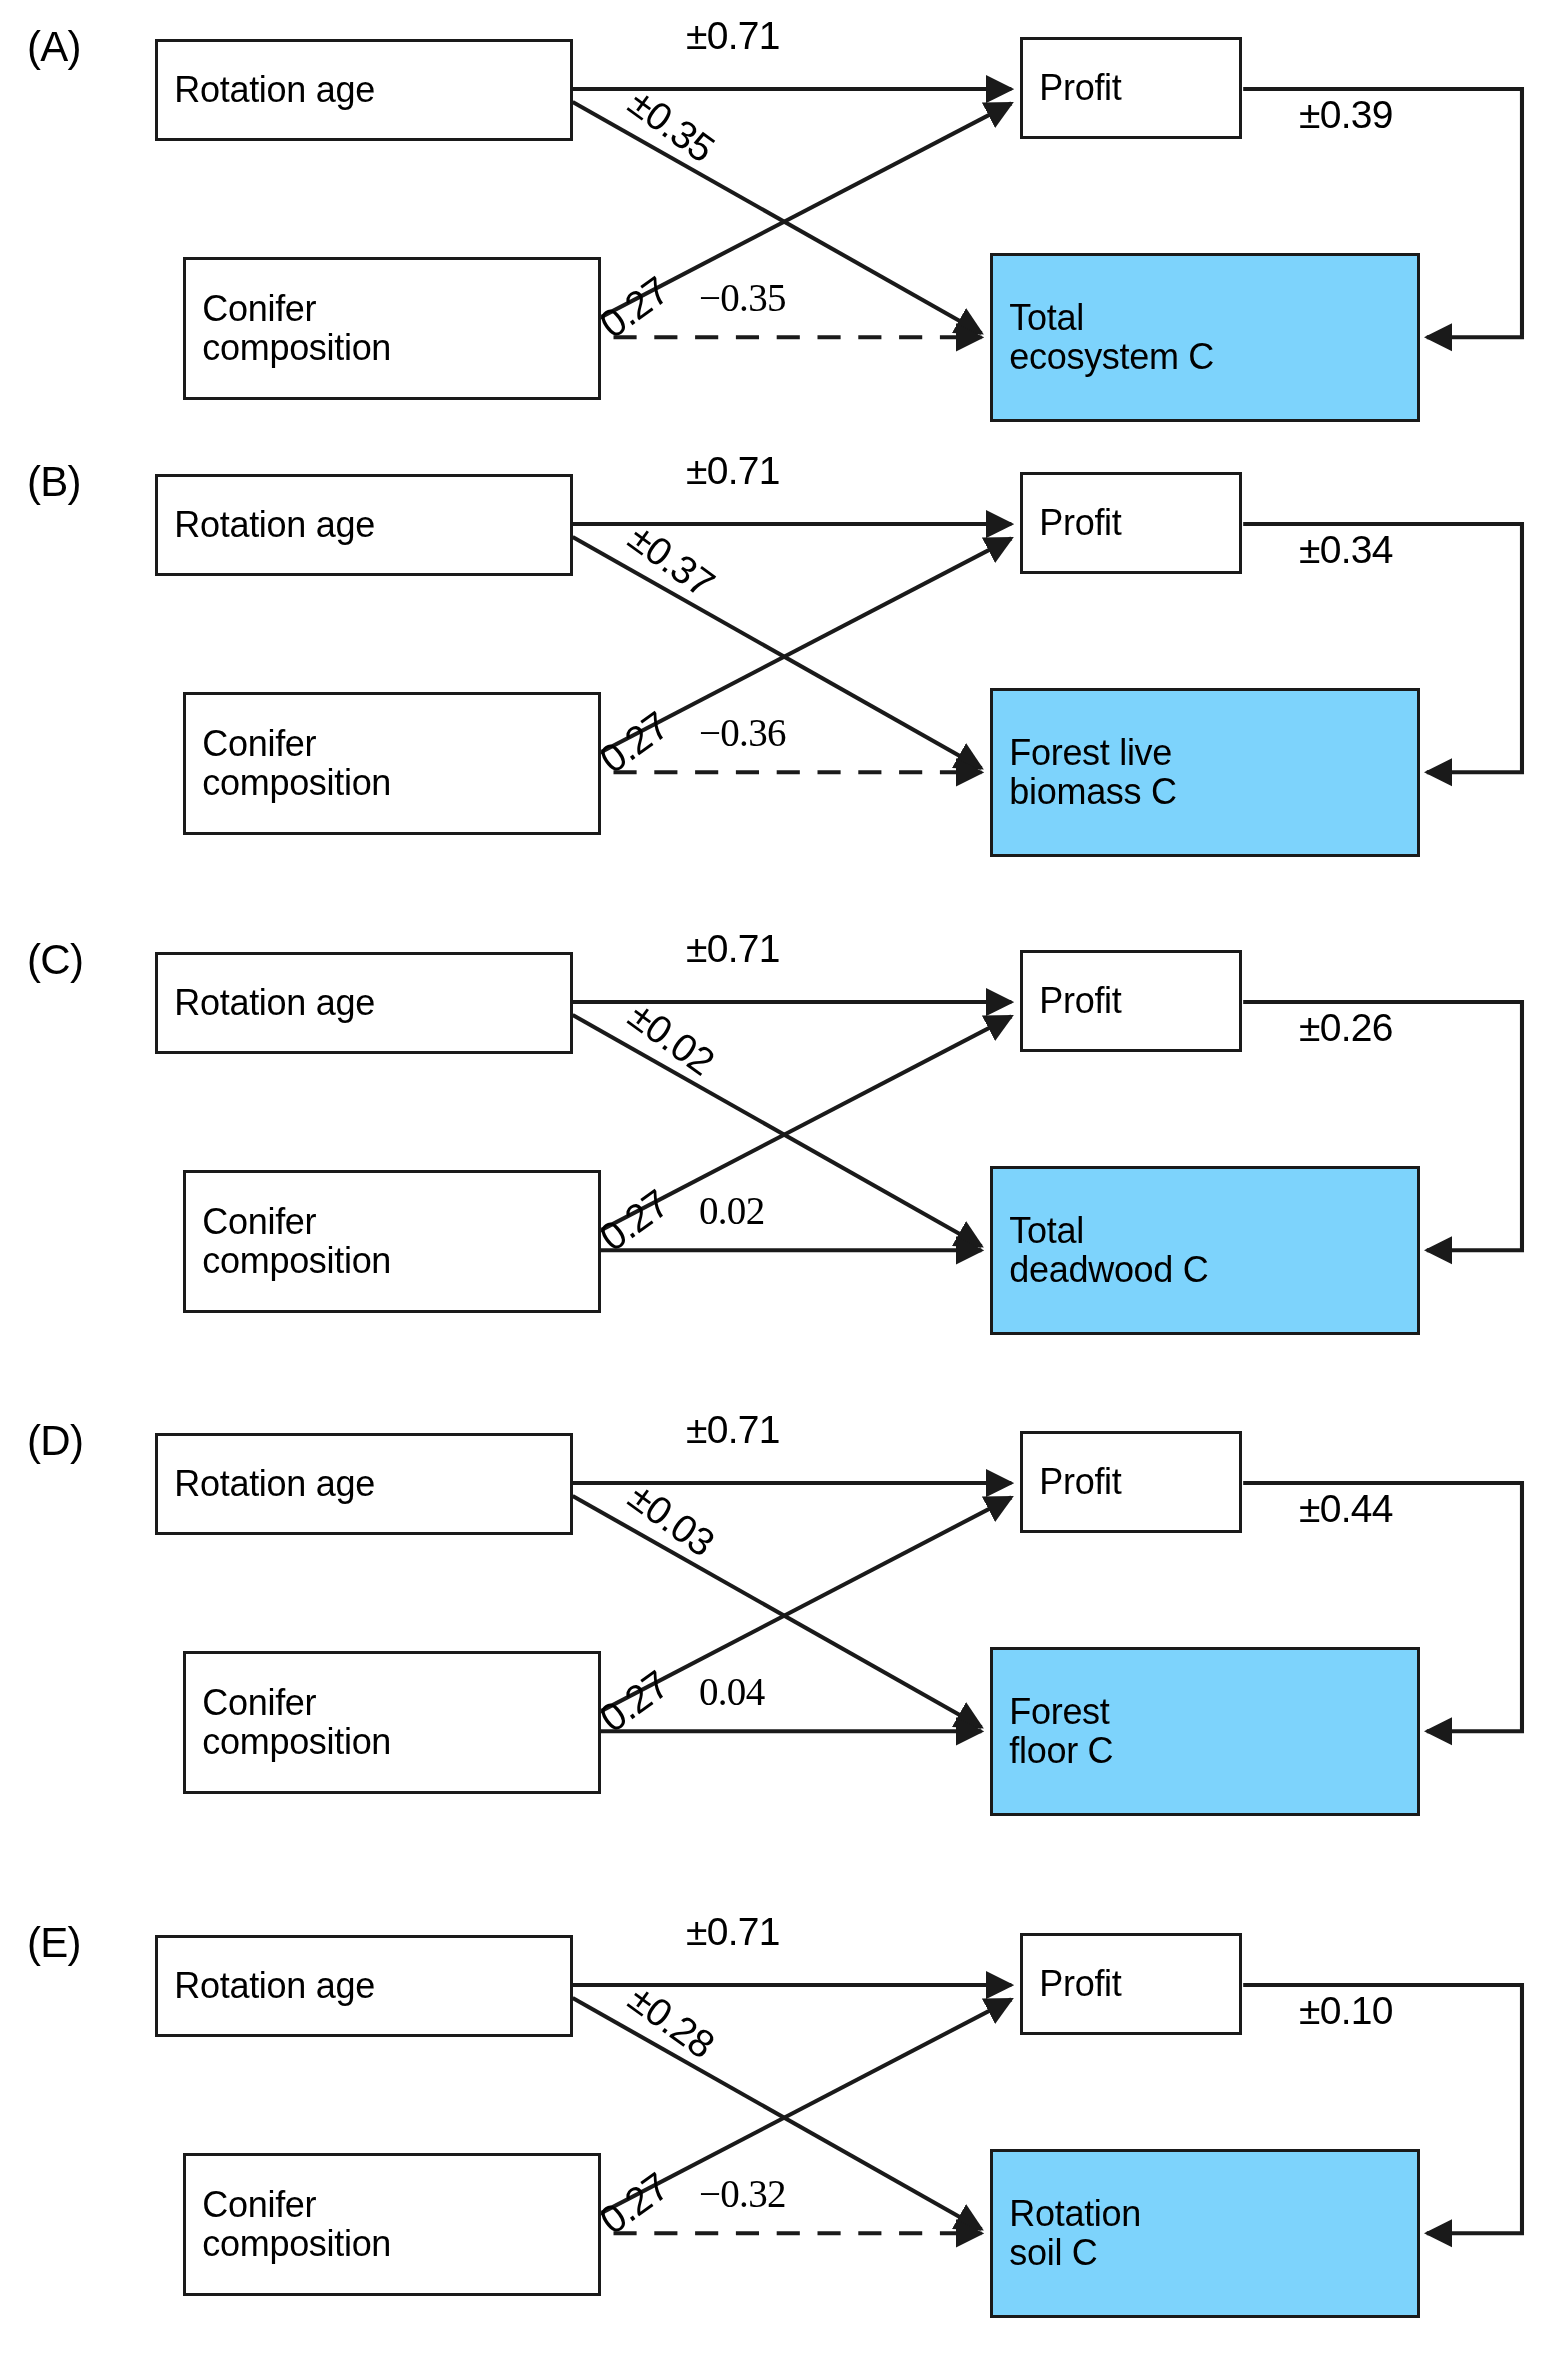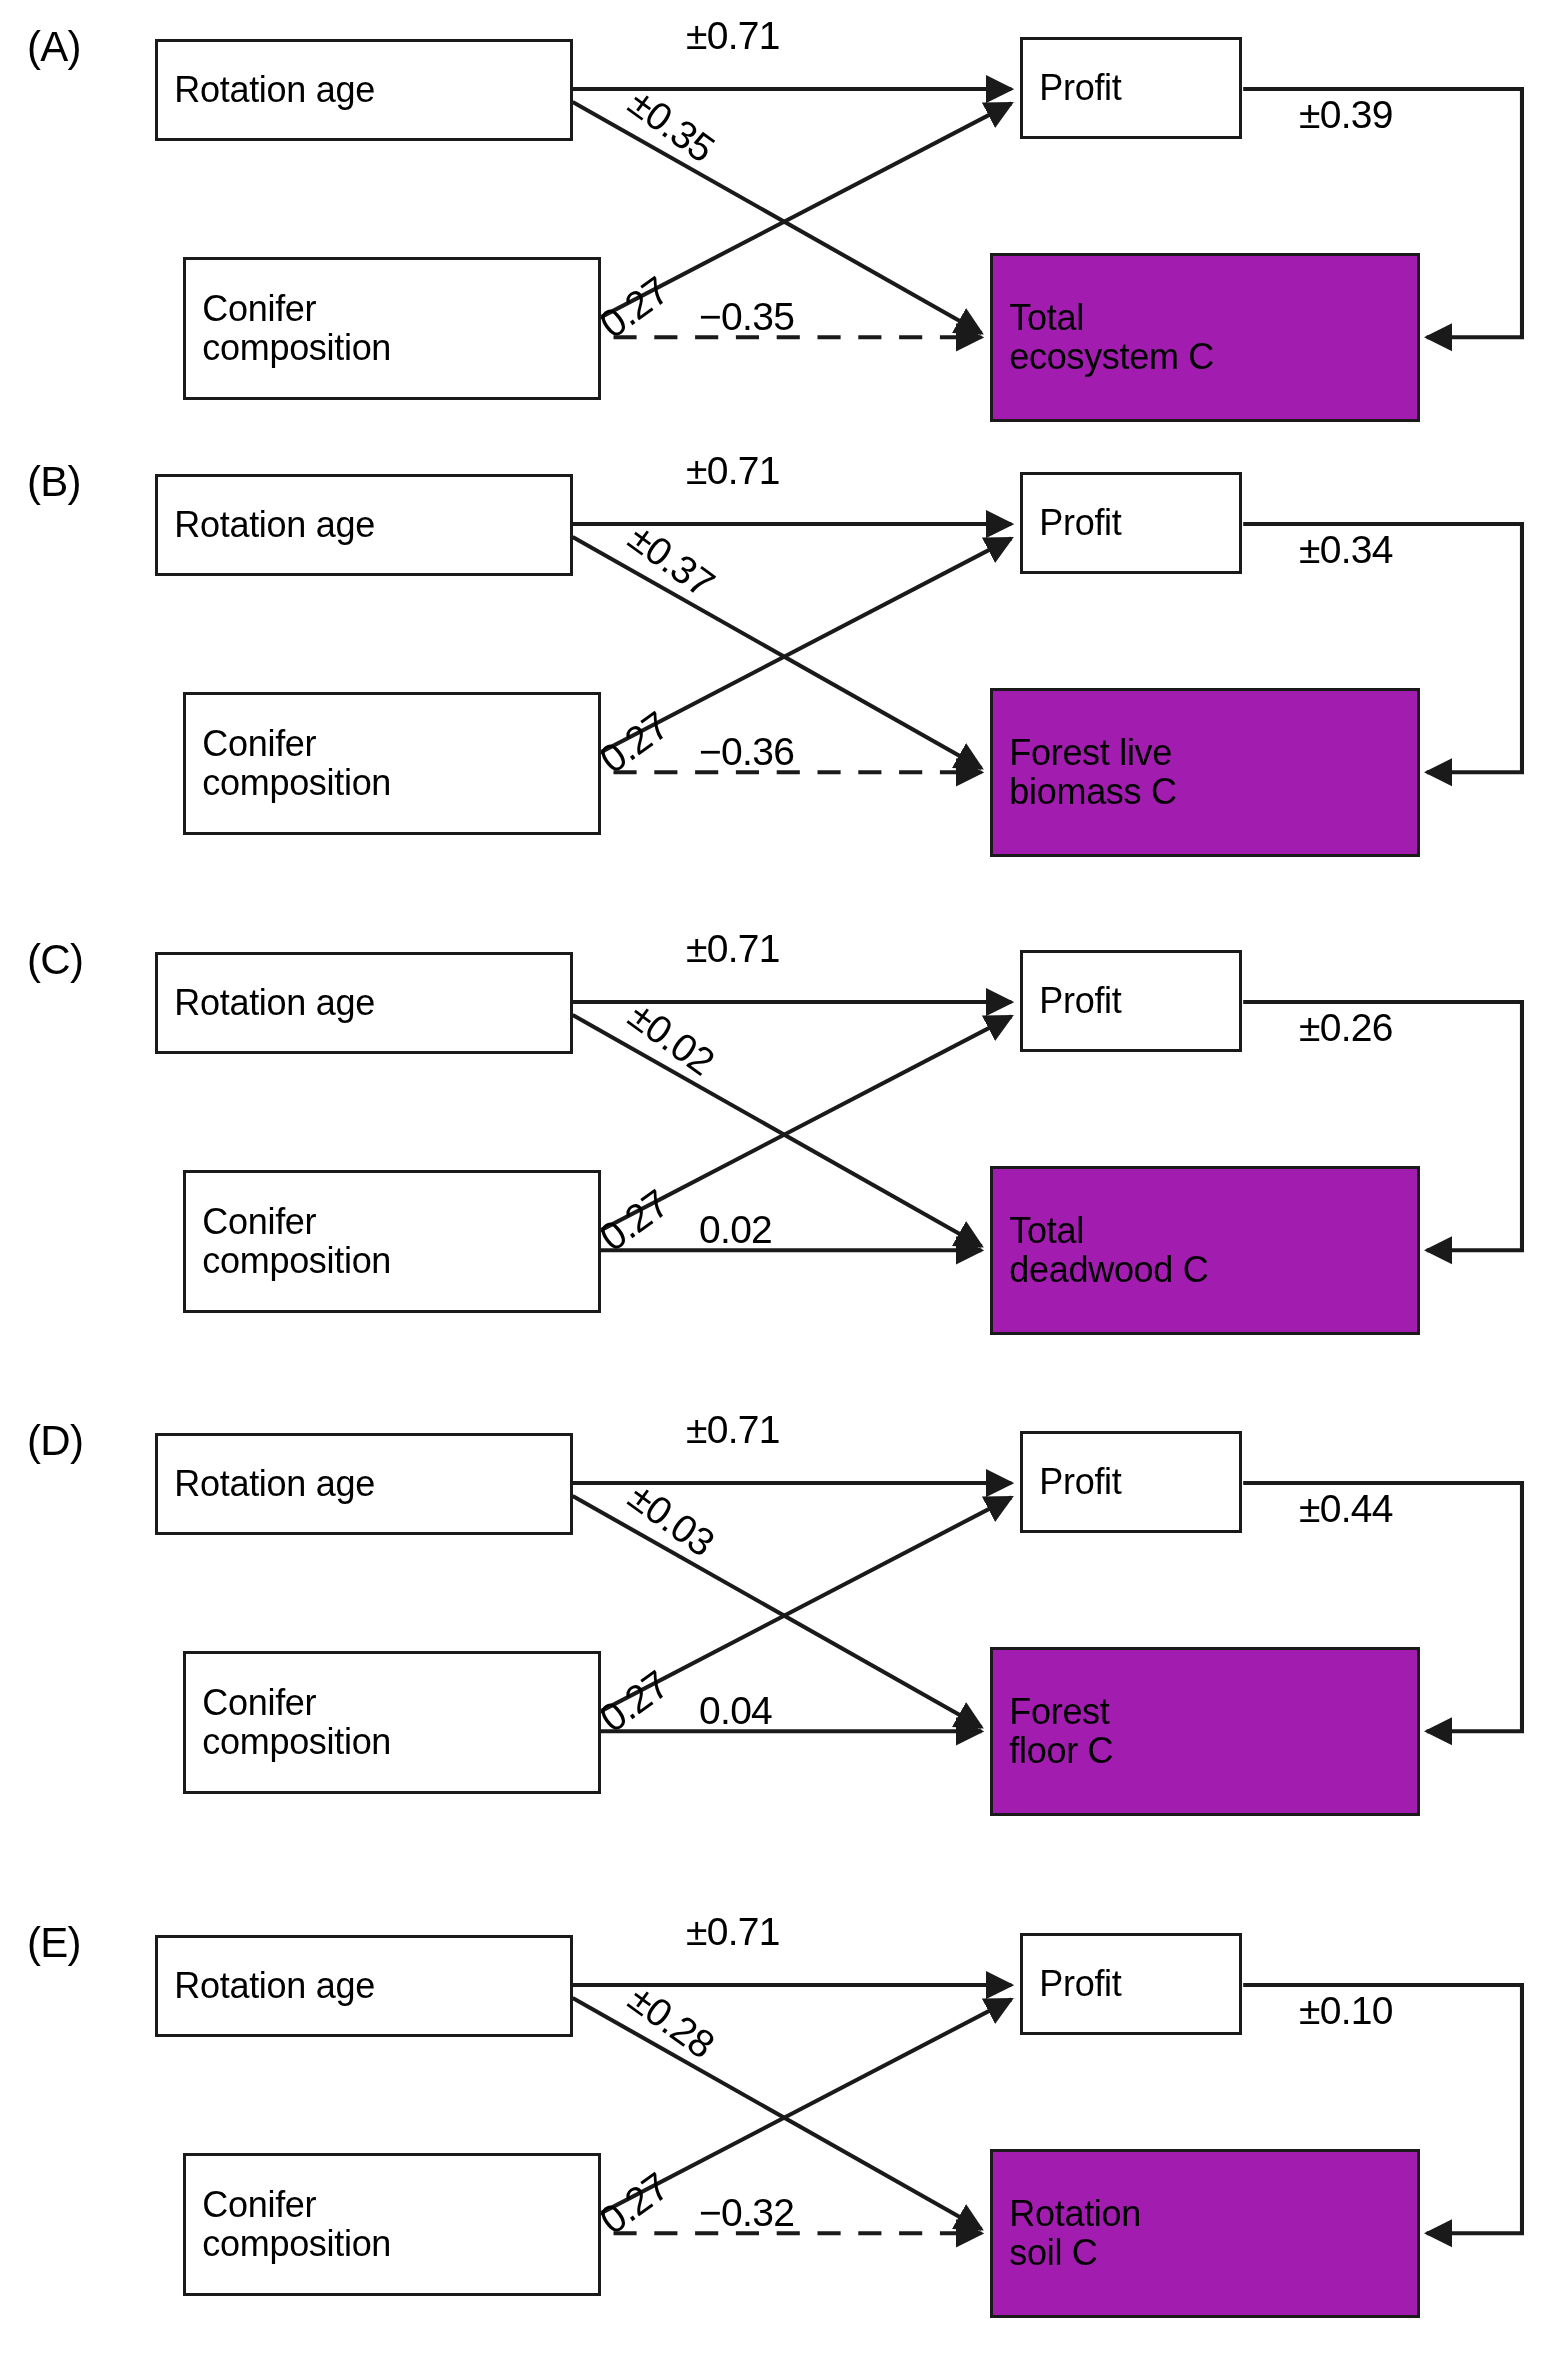--- a/index.html
+++ b/index.html
@@ -18,41 +18,41 @@
   
   .node{
     position:absolute;box-sizing:border-box;
     border:3.4px solid #1a1a1a;background:#ffffff;
     display:flex;align-items:center;
     font-size:36px;line-height:1.06;color:#000;
     font-family:"Liberation Sans",sans-serif;
     padding-left:16.3px;
     letter-spacing:-0.3px;
   }
-  .node.shaded{background:#a21caf;}
+  .node.shaded{background:#7dd3fc;}
 
   .node-rotation{left:155px;top:39px;width:418px;height:102px;}
   .node-conifer {left:155px;top:257px;width:418px;height:143px;margin-left:28px;}
   .node-profit  {left:1020px;top:37px;width:222px;height:102px;}
   .node-carbon  {left:990px;top:253px;width:430px;height:169px;}
 
   
   .edges{position:absolute;left:0;top:0;width:1567px;height:476px;overflow:visible;}
 
   
   .elabel{
     position:absolute;
     font-size:39px;line-height:1;color:#000;white-space:nowrap;
     font-family:"Liberation Sans",sans-serif;
     letter-spacing:-0.7px;
   }
   .lbl-top      {left:686px;top:16.3px;}
   .lbl-diag-down{left:645px;top:82px;transform:rotate(36deg);transform-origin:left top;}
   .lbl-diag-up  {left:593px;top:313px;transform:rotate(-36deg);transform-origin:left top;}
-  .lbl-bottom   {left:699px;top:297px;}
+  .lbl-bottom   {left:699px;top:278px;font-family:Liberation Serif, serif;}
   .lbl-feedback {left:1299px;top:95px;}
 </style>
 </head>
 <body>
 
 <div id="figure">
     <div class="panel" style="top: 0px;">
       <svg class="edges" width="1567" height="476" viewBox="0 0 2304 700">
         <defs>
           <marker id="arrow-A" viewBox="0 0 10 10" refX="9" refY="5" markerWidth="7" markerHeight="7" orient="auto-start-reverse" markerUnits="strokeWidth">

